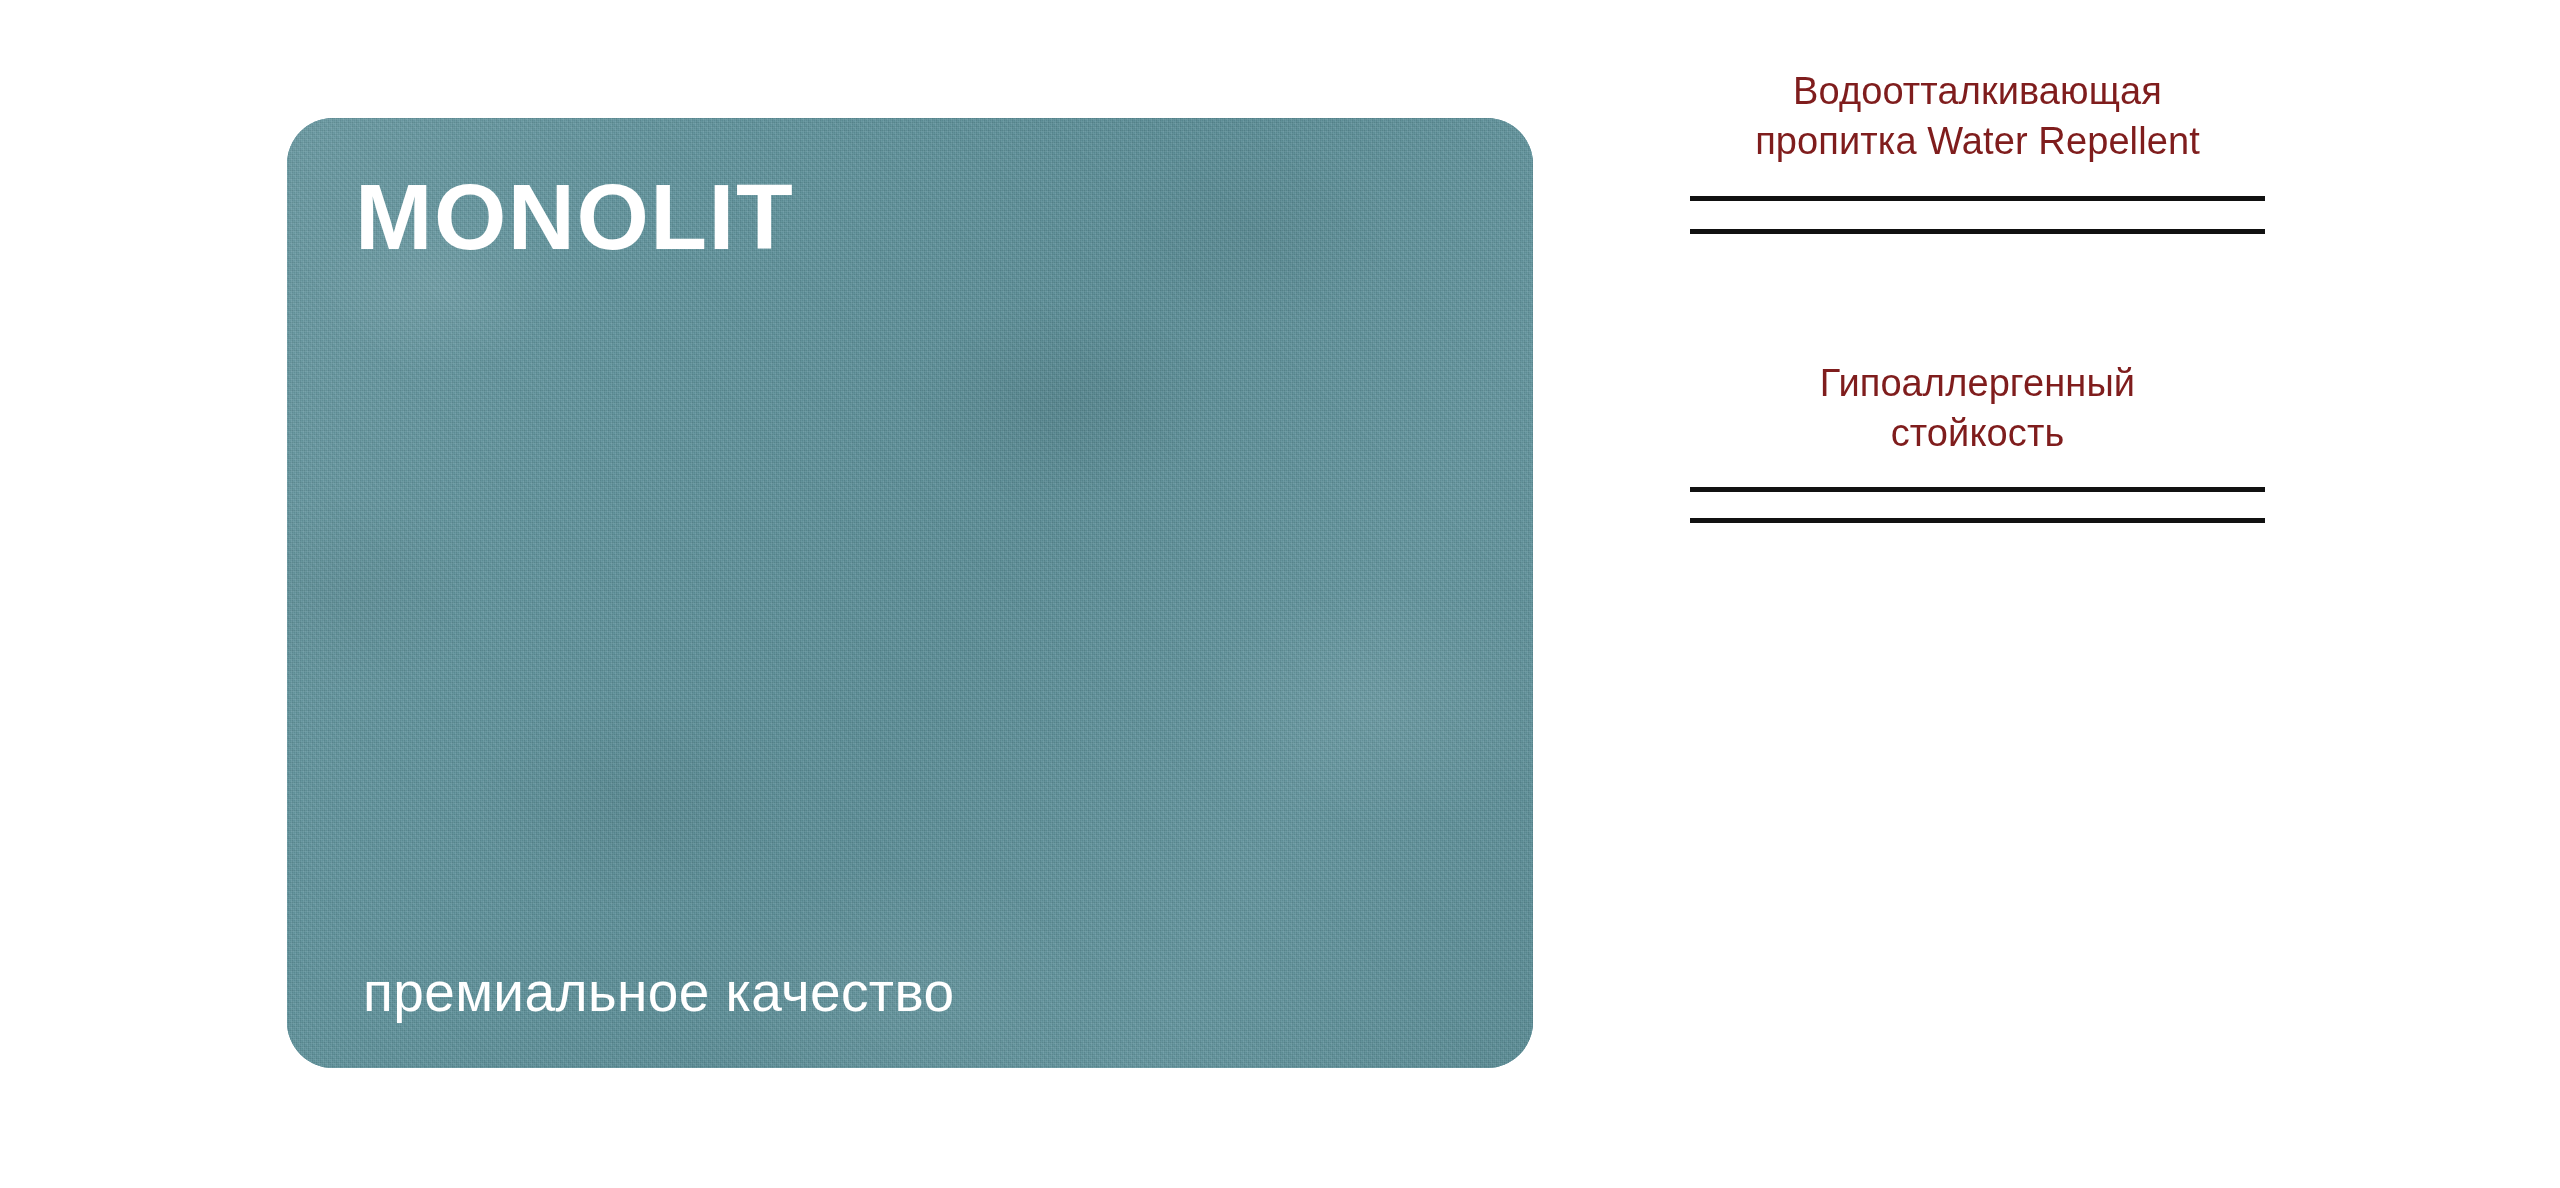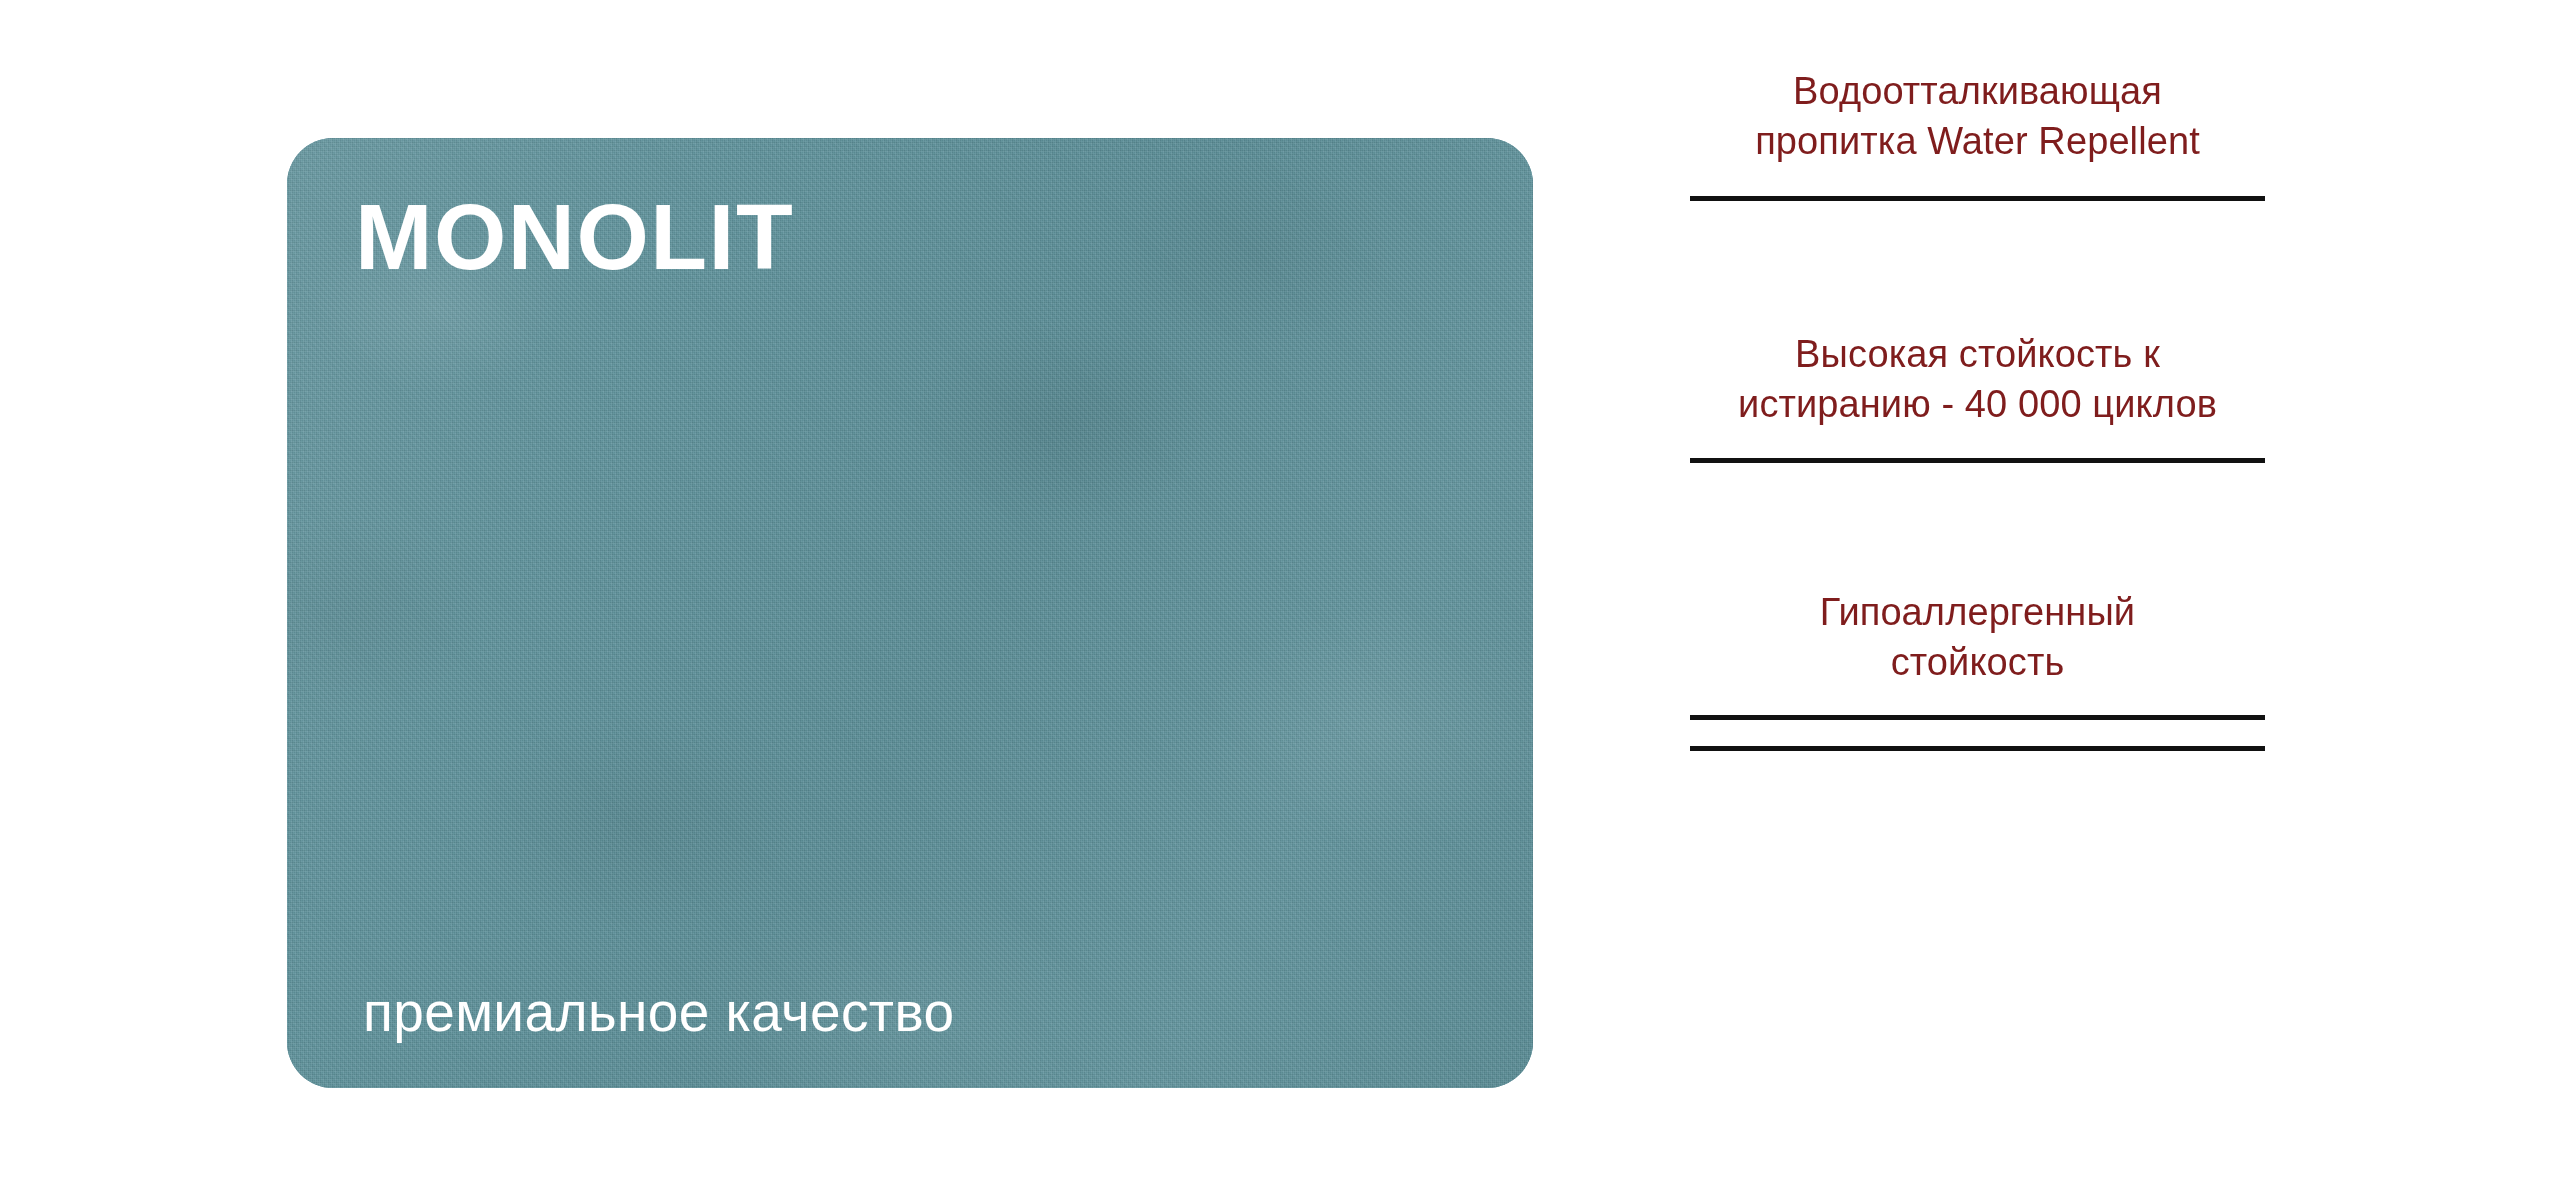--- a/index.html
+++ b/index.html
@@ -12,21 +12,20 @@
   .page { position:relative; width:2560px; height:1188px; background:#fff; }
 
   
   .swatch {
     position:absolute;
     left:287px; top:118px;
     width:1246px; height:950px;
     border-radius:46px;
     overflow:hidden;
     background:#5e929c;
-    margin-top:20px;
   }
   .swatch-weave {
     position:absolute; inset:0;
     background-color:#5e929c;
     background-image:
       repeating-linear-gradient(0deg,
         rgba(255,255,255,0.055) 0px, rgba(255,255,255,0.055) 1px,
         rgba(0,0,0,0.05) 1px, rgba(0,0,0,0.05) 2px,
         rgba(255,255,255,0.03) 2px, rgba(255,255,255,0.03) 3px,
         rgba(0,0,0,0.02) 3px, rgba(0,0,0,0.02) 4px),
@@ -126,22 +125,20 @@
 
   <div class="features">
 
     <div class="feature f0">
       <div class="feature-text">Водоотталкивающая
 пропитка Water Repellent</div>
       <div class="feature-rule"></div>
     </div>
 
     <div class="feature f1">
-      <div class="feature-text">Высокая стойкость к
-истиранию - 40 000 циклов</div>
       <div class="feature-rule"></div>
     </div>
 
     <div class="feature f2">
       <div class="feature-text">Гипоаллергенный
 стойкость</div>
       <div class="feature-rule"></div>
     </div>
 
     <div class="feature f3">

